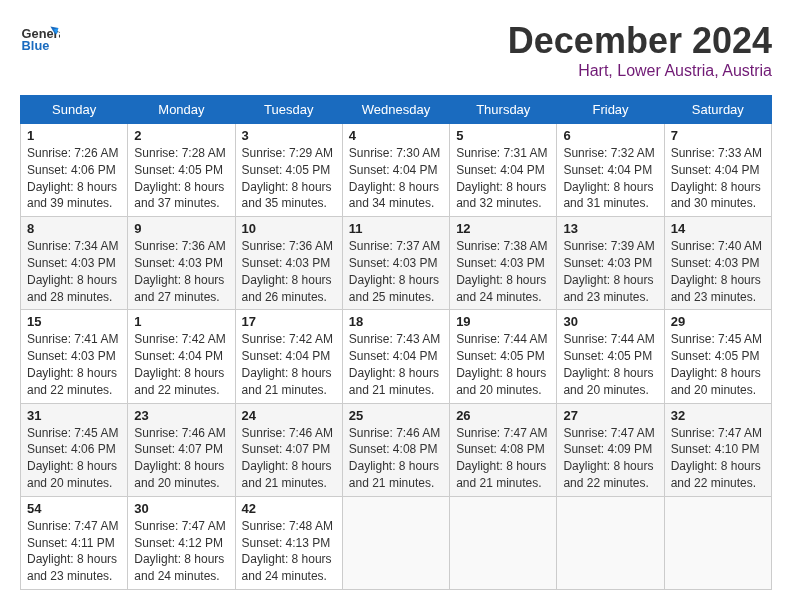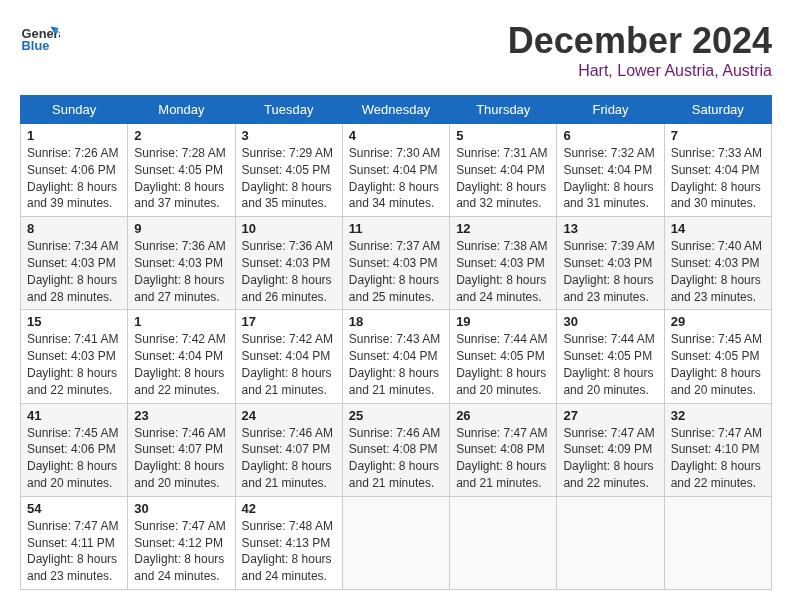--- a/index.html
+++ b/index.html
@@ -195,21 +195,21 @@
         <span class="day-num">30</span>
         <span class="day-info">Sunrise: 7:44 AM<br>Sunset: 4:05 PM<br>Daylight: 8 hours and 20 minutes.</span>
       </td>
         <td>
         <span class="day-num">29</span>
         <span class="day-info">Sunrise: 7:45 AM<br>Sunset: 4:05 PM<br>Daylight: 8 hours and 20 minutes.</span>
       </td>
       </tr>
       <tr>
         <td>
-        <span class="day-num">41</span>
+        <span class="day-num">31</span>
         <span class="day-info">Sunrise: 7:45 AM<br>Sunset: 4:06 PM<br>Daylight: 8 hours and 20 minutes.</span>
       </td>
         <td>
         <span class="day-num">23</span>
         <span class="day-info">Sunrise: 7:46 AM<br>Sunset: 4:07 PM<br>Daylight: 8 hours and 20 minutes.</span>
       </td>
         <td>
         <span class="day-num">24</span>
         <span class="day-info">Sunrise: 7:46 AM<br>Sunset: 4:07 PM<br>Daylight: 8 hours and 21 minutes.</span>
       </td>

